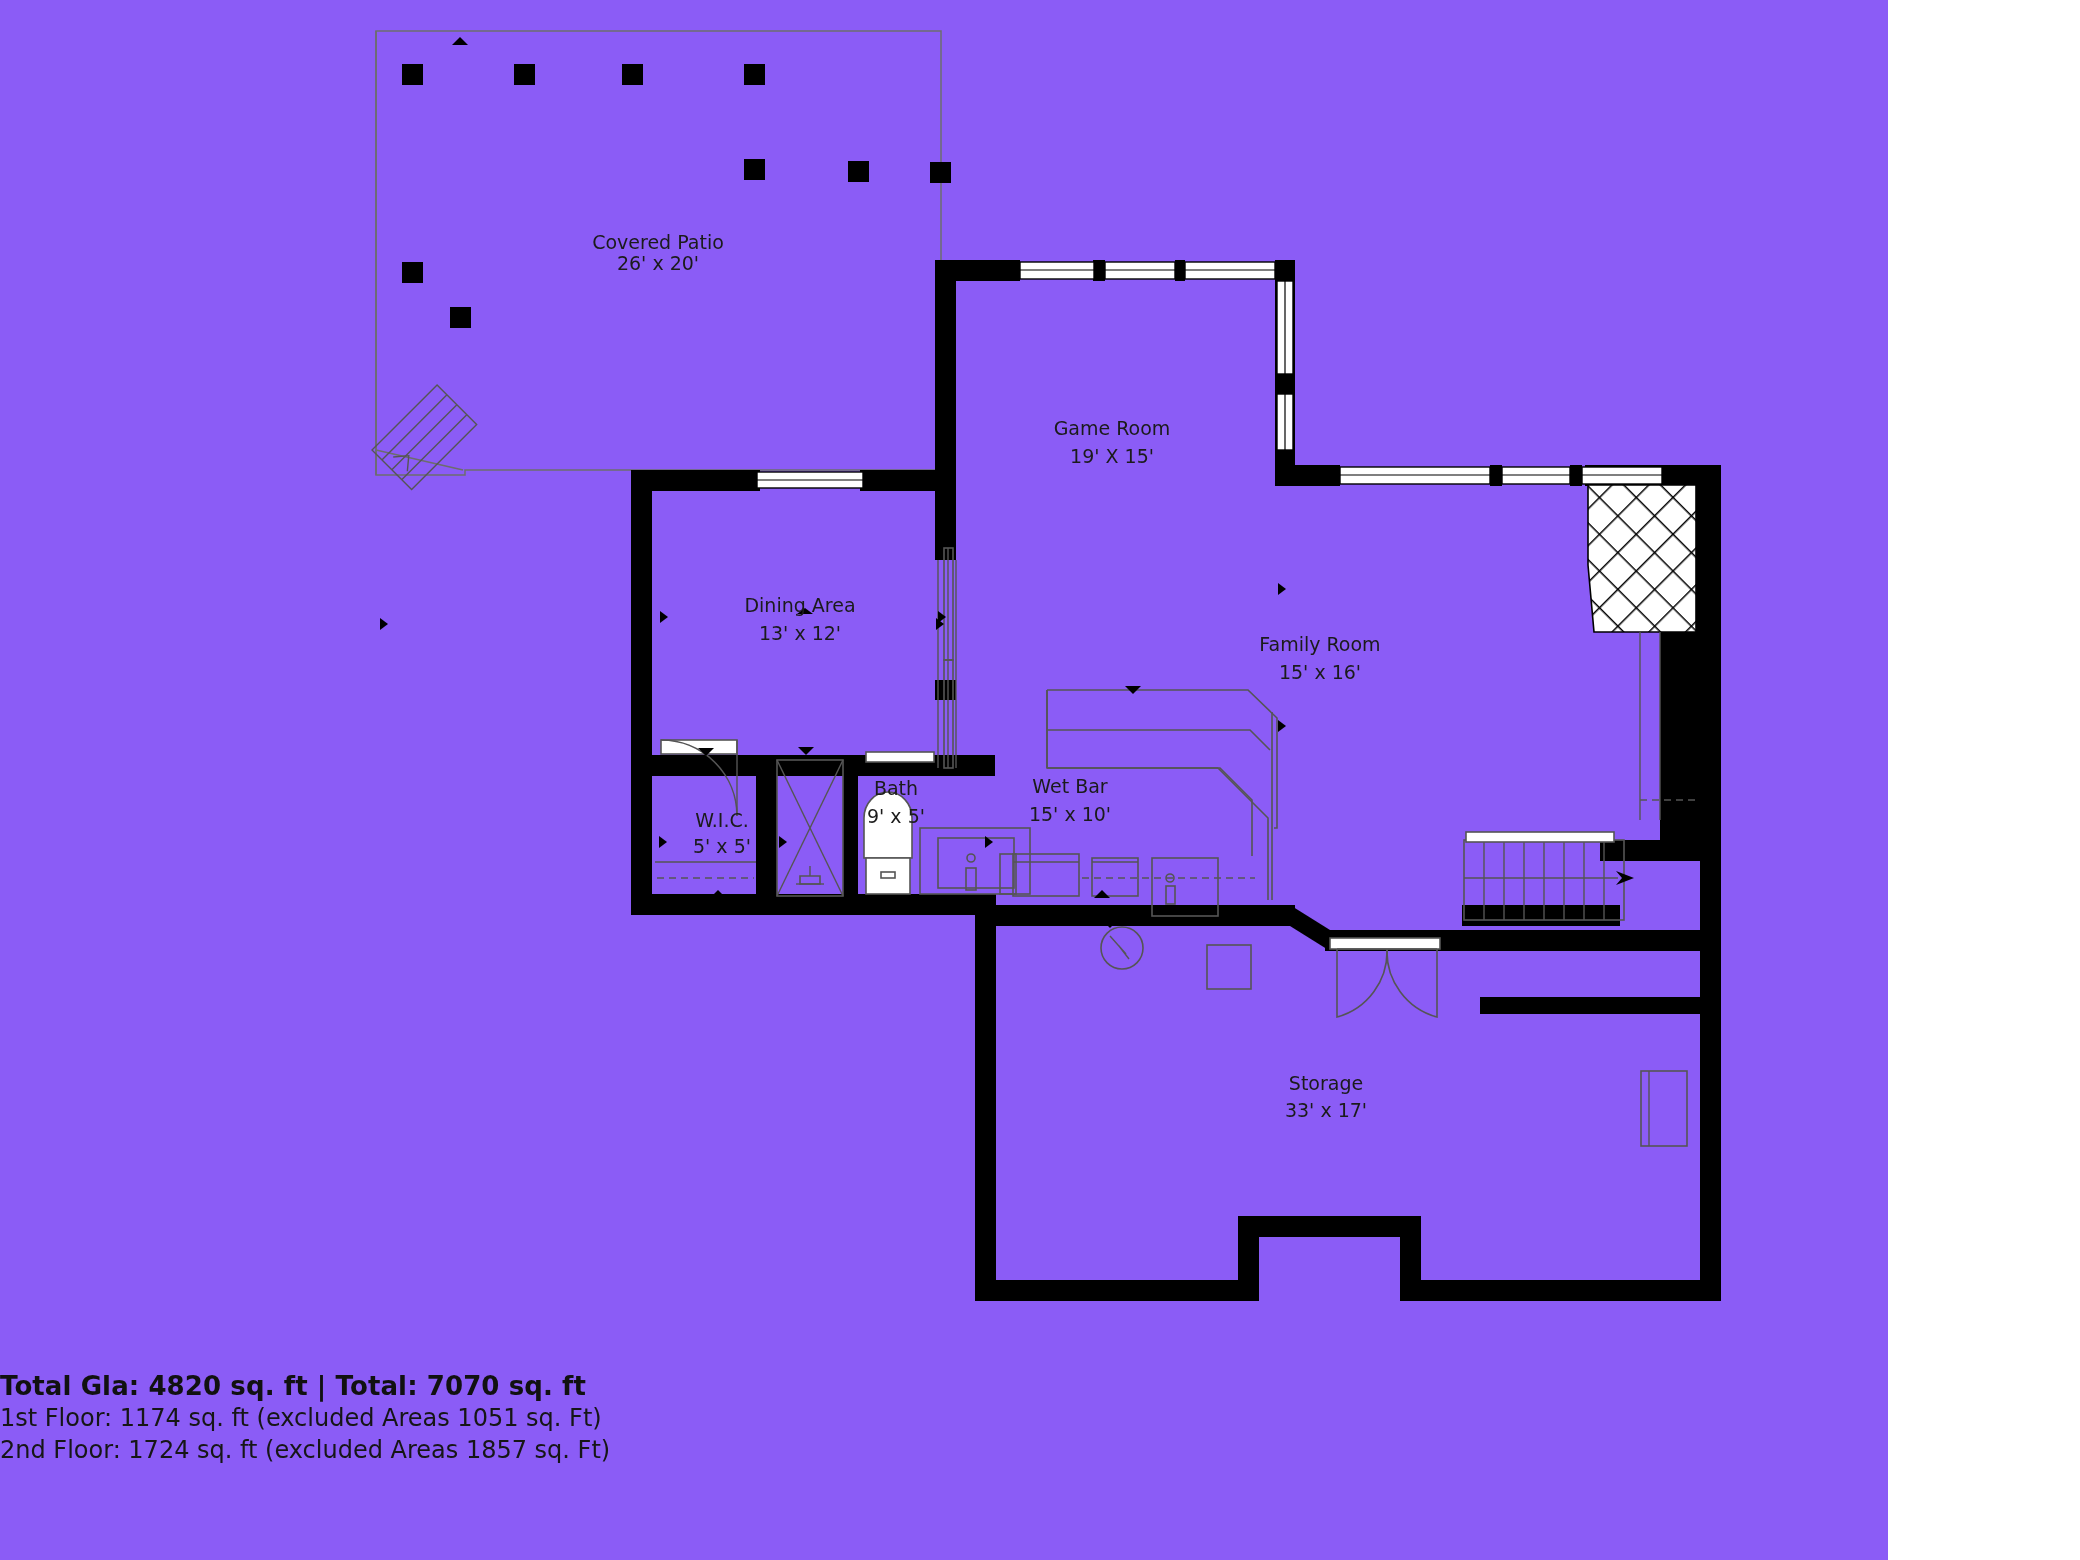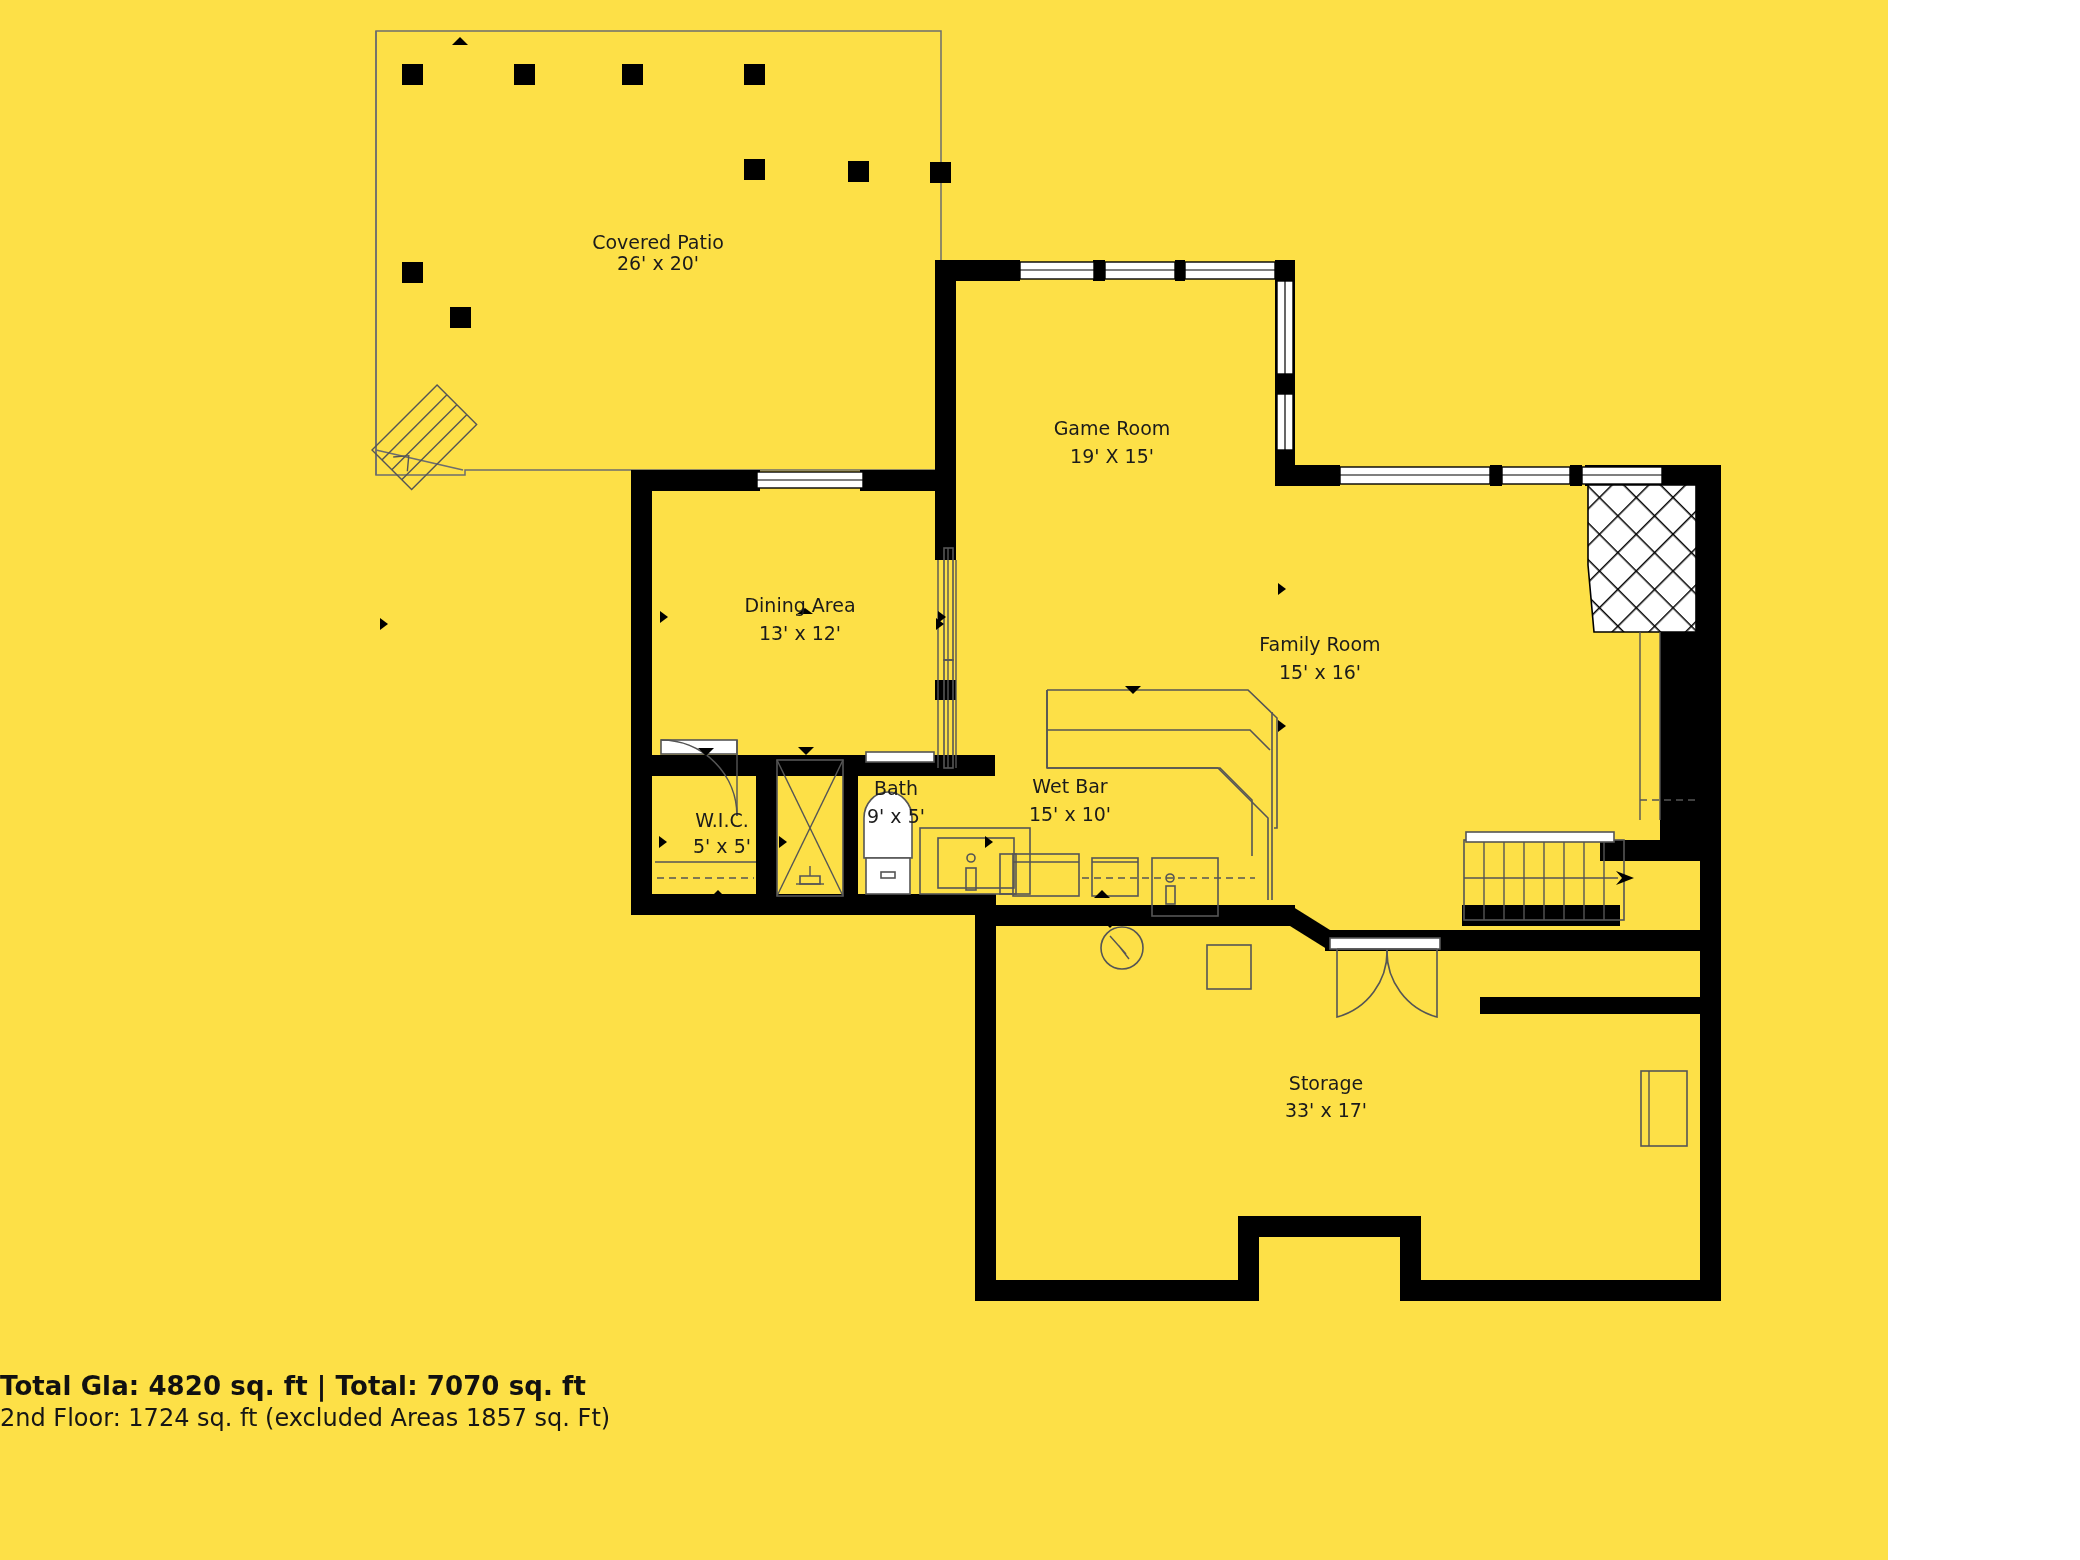--- a/index.html
+++ b/index.html
@@ -1,17 +1,17 @@
 <!DOCTYPE html>
 <html><head>
 <meta charset="utf-8">
 <style>
   html,body{margin:0;padding:0;background:#ffffff;}
   body{width:2080px;height:1560px;font-family:"DejaVu Sans",sans-serif;overflow:hidden;}
-  #plan-root{position:relative;width:1888px;height:1560px;background:#fde047;}
+  #plan-root{position:relative;width:1888px;height:1560px;background:#8b5cf6;}
   svg#floorplan{position:absolute;top:0;left:0;width:2080px;height:1560px;display:block;}
   .wall{fill:#000;}
   .thinline2{fill:none;stroke:#555;stroke-width:1.4;}
   .patioline{fill:none;stroke:#6d6d6d;stroke-width:1.5;}
   .fixture{fill:#fff;stroke:#555;stroke-width:1.6;}
   .fixture-nofill{fill:none;stroke:#555;stroke-width:1.6;}
   .win{fill:#fff;stroke:#000;stroke-width:1.4;}
   .winline{stroke:#000;stroke-width:1.2;}
   .dash{fill:none;stroke:#555;stroke-width:1.4;stroke-dasharray:7 5;}
   .col{fill:#000;}
@@ -327,16 +327,17 @@
       <text class="room-label" x="722" y="827">W.I.C.</text>
       <text class="room-dim" x="722" y="853">5' x 5'</text>
 
       <text class="room-label" x="1326" y="1090">Storage</text>
       <text class="room-dim" x="1326" y="1117">33' x 17'</text>
     </g>
   </svg>
 
   <div id="footer">
     <div class="total">Total Gla: 4820 sq. ft  |  Total: 7070 sq. ft</div>
+    <div class="fl">1st Floor: 1174 sq. ft (excluded Areas 1051 sq. Ft)</div>
     <div class="fl">2nd Floor: 1724 sq. ft (excluded Areas 1857 sq. Ft)</div>
   </div>
 
 </div>
 
 </body></html>

